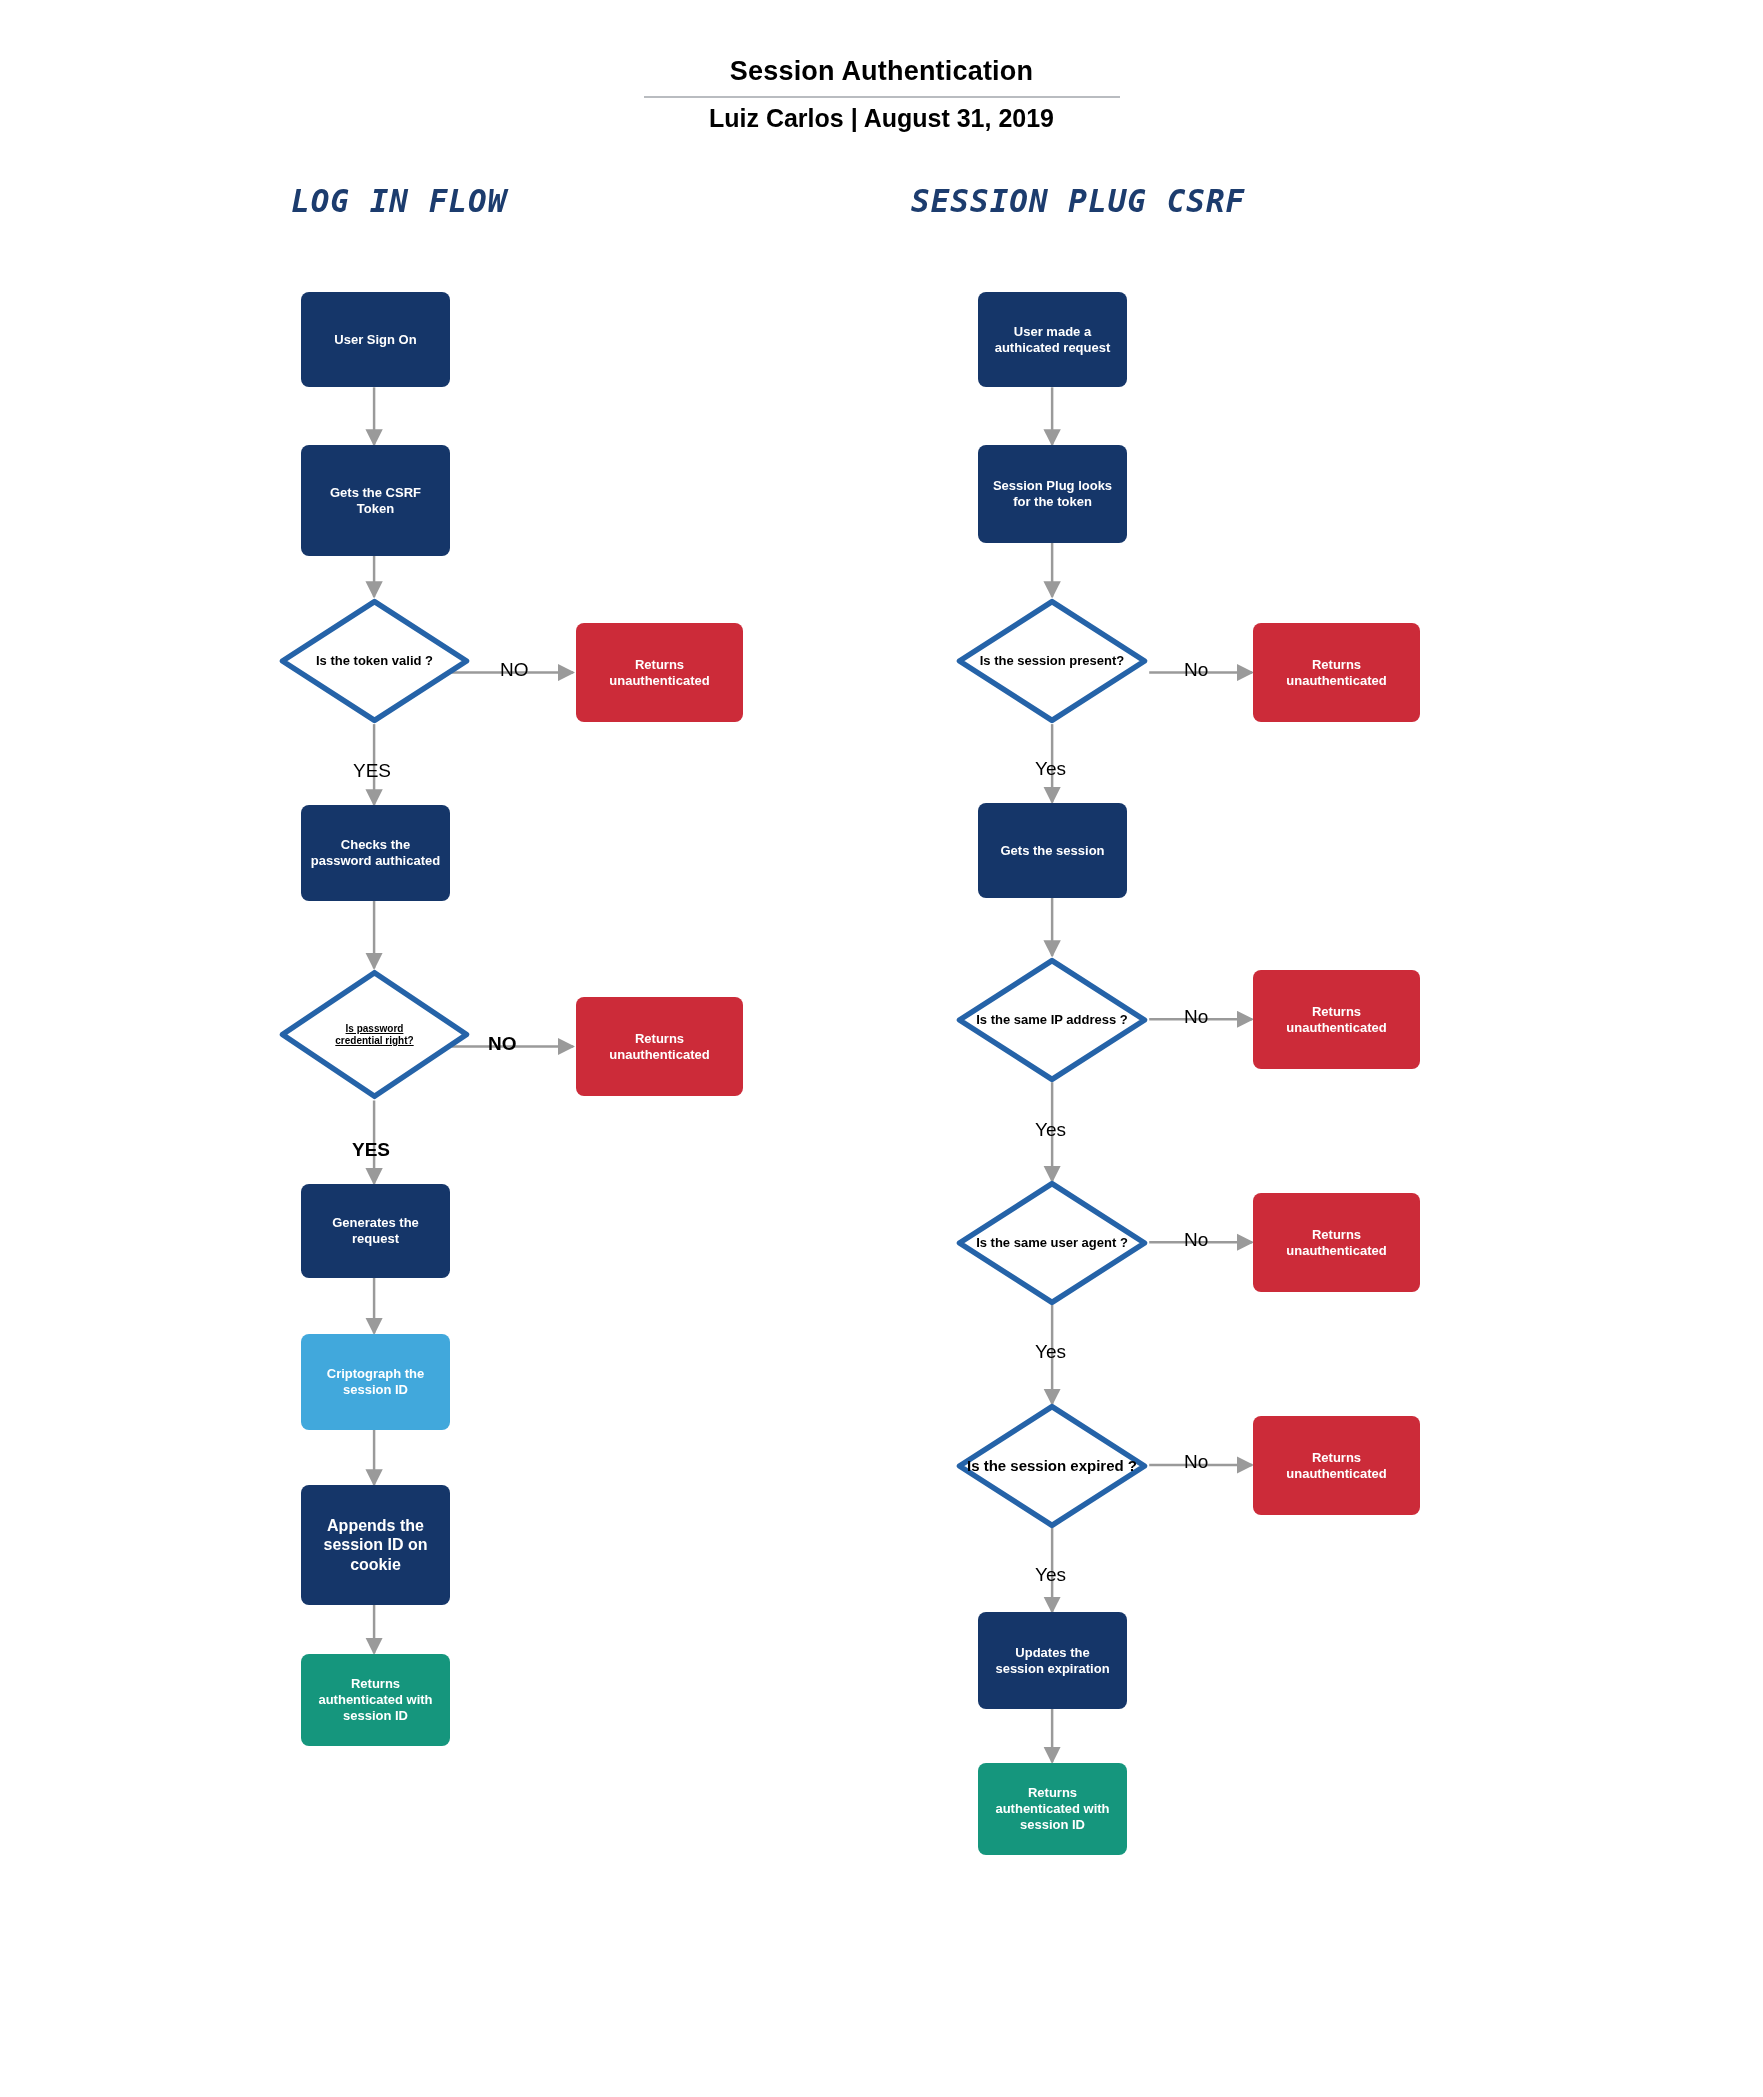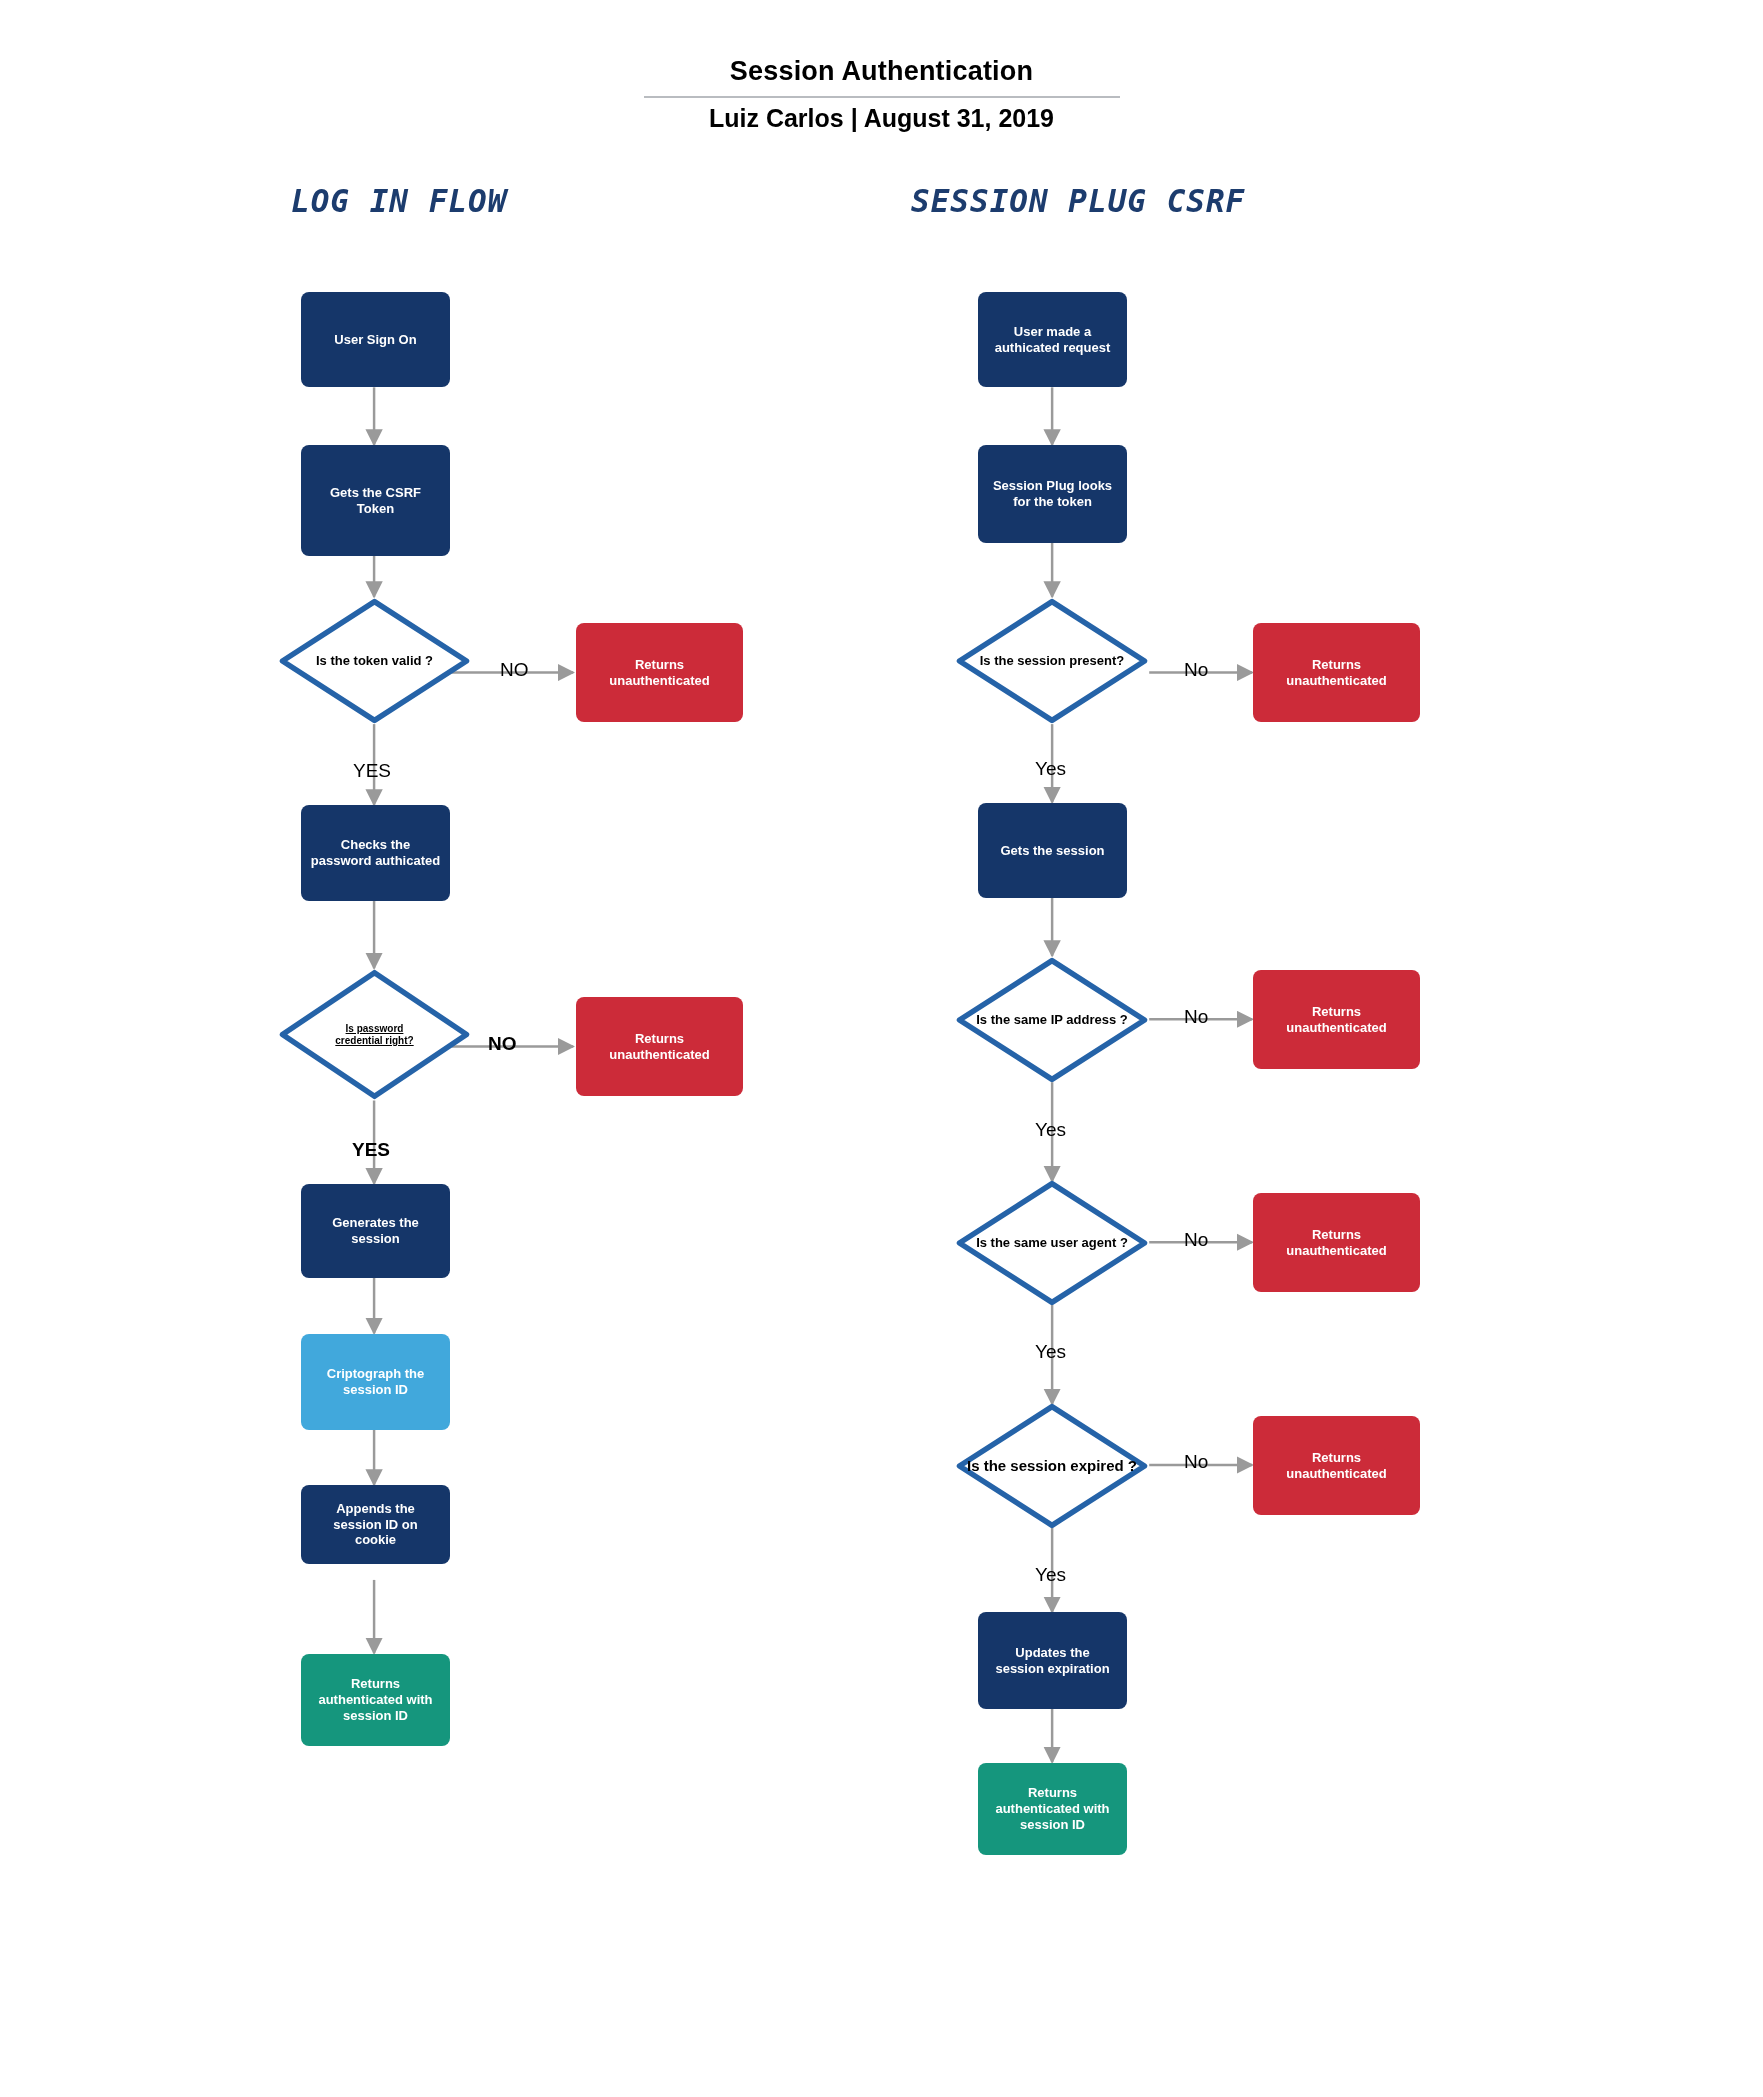--- a/index.html
+++ b/index.html
@@ -209,29 +209,29 @@
 credential right?</span>
   </div>
 
   <div class="node red" id="login-r2" style="left:576px; top:997px; width:167px; height:99px; font-size:13px;">
     <span class="node-label">Returns
 unauthenticated</span>
   </div>
 
   <div class="node navy" id="login-n4" style="left:301px; top:1184px; width:149px; height:94px; font-size:13px;">
     <span class="node-label">Generates the
-session</span>
+request</span>
   </div>
 
   <div class="node sky" id="login-n5" style="left:301px; top:1334px; width:149px; height:96px; font-size:13px;">
     <span class="node-label">Criptograph the
 session ID</span>
   </div>
 
-  <div class="node navy" id="login-n6" style="left:301px; top:1485px; width:149px; height:79px; font-size:13px;">
+  <div class="node navy" id="login-n6" style="left:301px; top:1485px; width:149px; height:120px; font-size:16px;">
     <span class="node-label">Appends the
 session ID on
 cookie</span>
   </div>
 
   <div class="node green" id="login-n7" style="left:301px; top:1654px; width:149px; height:92px; font-size:13px;">
     <span class="node-label">Returns
 authenticated with
 session ID</span>
   </div>

